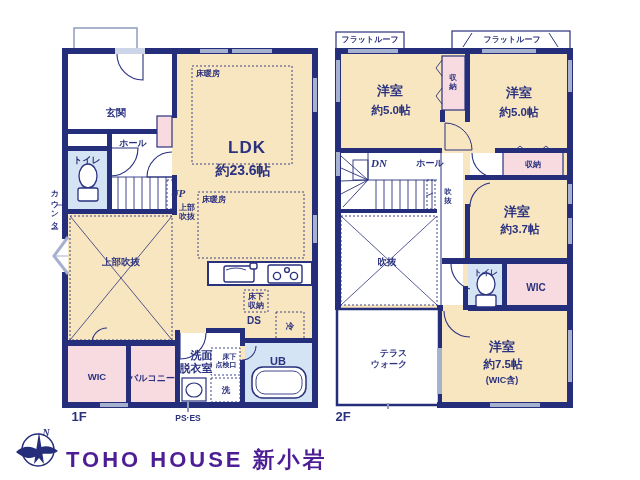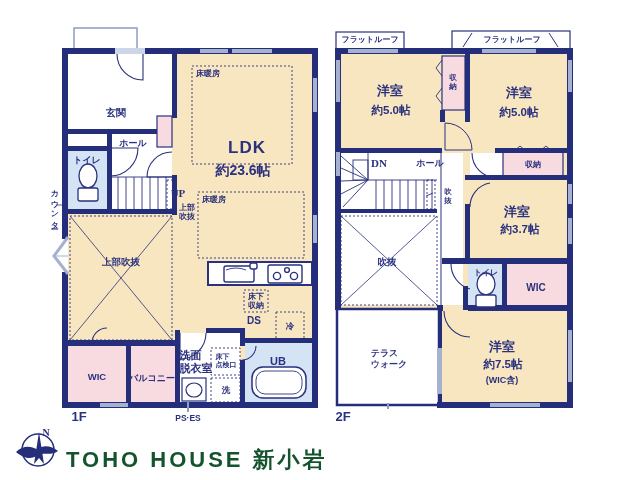--- a/index.html
+++ b/index.html
@@ -1,24 +1,24 @@
 <!DOCTYPE html>
 <html><head>
 <meta charset="utf-8">
 <style>
   html,body{margin:0;padding:0;background:#fff;}
   #scene{position:relative;width:640px;height:480px;background:#ffffff;overflow:hidden;
          font-family:"Liberation Sans","DejaVu Sans",sans-serif;}
   #scene svg{position:absolute;left:0;top:0;}
   .lbl{position:absolute;transform:translate(-50%,-50%);color:#2a317e;font-weight:bold;
-       line-height:1.18;text-align:left;white-space:nowrap;}
+       line-height:1.18;text-align:right;white-space:nowrap;}
   .multi{white-space:pre;}
-  .ital{font-family:"Liberation Serif","DejaVu Serif",serif;}
+  .ital{font-family:"Liberation Serif","DejaVu Serif",serif;font-style:italic;}
   .vert{writing-mode:vertical-rl;text-orientation:upright;letter-spacing:1px;}
-  .watermark{position:absolute;transform:none;color:#14532d;font-weight:bold;
+  .watermark{position:absolute;transform:none;color:#4c1d95;font-weight:bold;
              letter-spacing:3px;font-size:22px;}
 </style>
 </head>
 <body>
 
 <div id="scene">
 
 <svg width="640" height="480" viewBox="0 0 640 480">
 
   <g>

